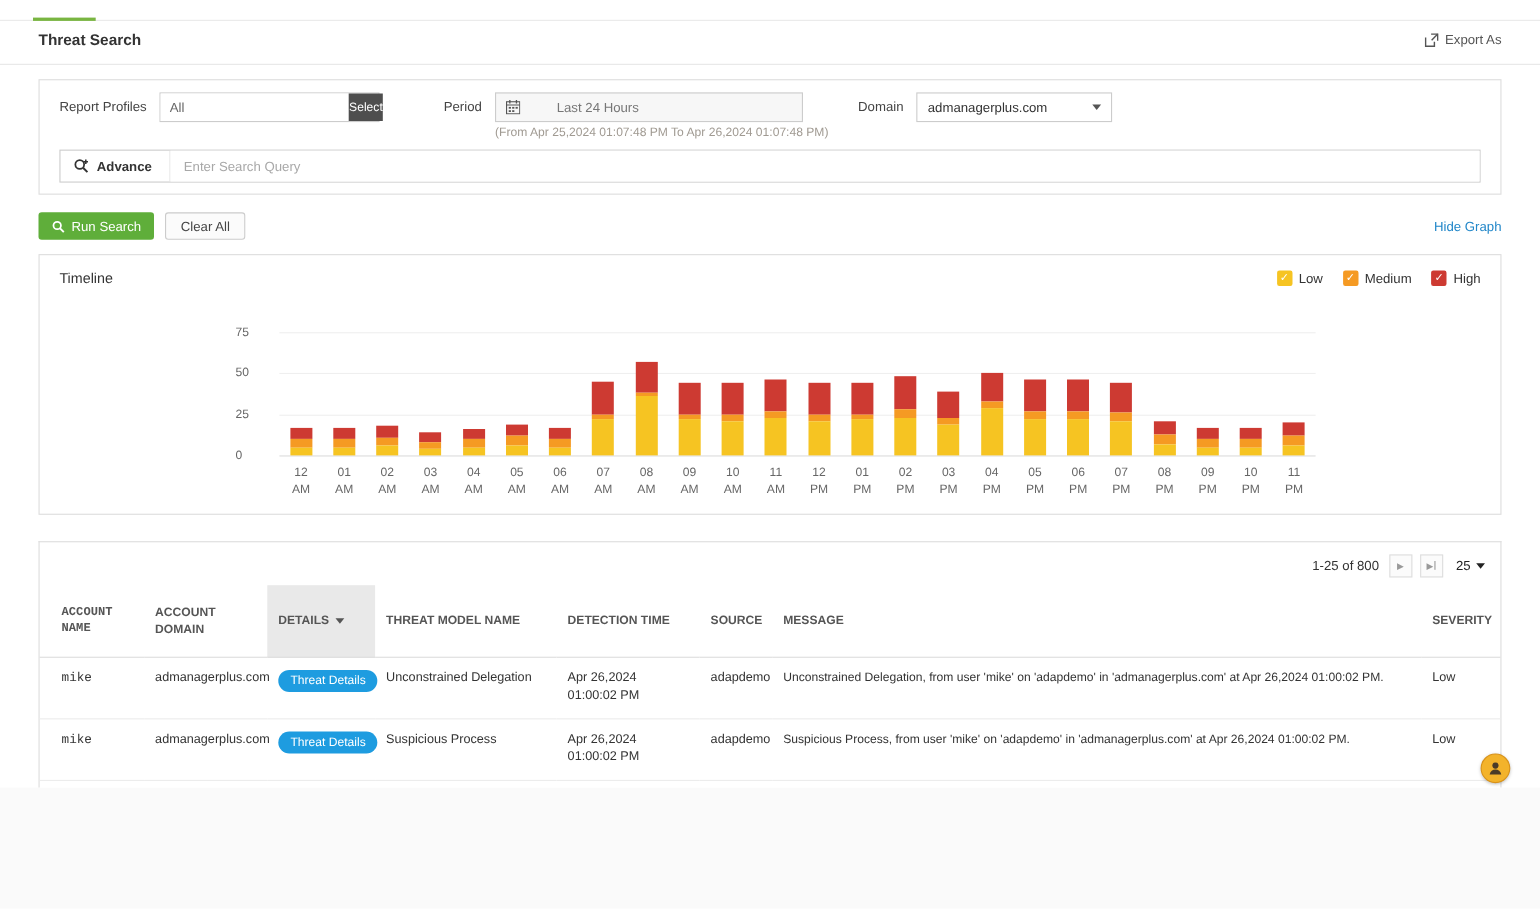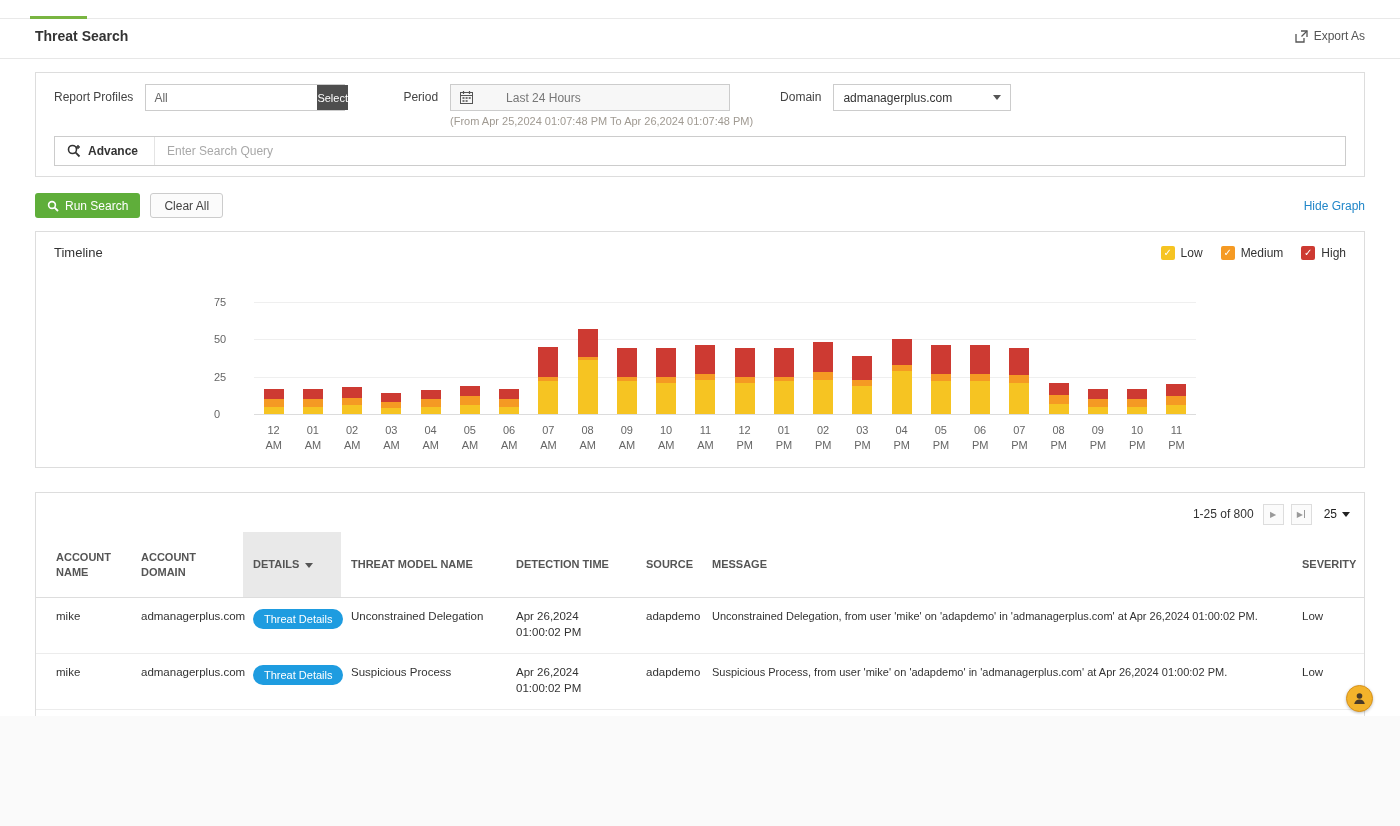--- a/index.html
+++ b/index.html
@@ -72,21 +72,21 @@
   .page-size { display: flex; align-items: center; gap: 5px; font-size: 12px; color: #222; margin-left: 5px; cursor: pointer; }
   .page-size .tri-down { border-top-color: #222; }
 
   table { width: 100%; border-collapse: collapse; table-layout: fixed; }
   col.c-acct { width: 95px; } col.c-dom { width: 112px; } col.c-det { width: 98px; }
   col.c-model { width: 165px; } col.c-time { width: 130px; } col.c-src { width: 66px; }
   col.c-msg { width: auto; } col.c-sev { width: 72px; }
   th { text-align: left; font-size: 11px; color: #555; font-weight: bold; padding: 18px 10px; border-bottom: 1px solid #ddd; vertical-align: middle; line-height: 1.35; }
   th.details-col { background: #e9e9e9; }
   td { font-size: 11.5px; color: #333; padding: 11px 10px 13px; vertical-align: top; border-bottom: 1px solid #ececec; line-height: 1.35; }
-  .first-col { padding-left: 20px; }
+  .first-col { padding-left: 20px; font-family: Liberation Mono, monospace; }
   td.msg-cell { font-size: 11px; white-space: nowrap; overflow: hidden; }
   .btn-details { background: #1e9ce0; color: #fff; font-size: 11px; padding: 4px 11px; border-radius: 11px; border: none; white-space: nowrap; cursor: pointer; font-family: "Liberation Sans", sans-serif; }
   .sort-caret { display: inline-block; width: 0; height: 0; border-left: 4px solid transparent; border-right: 4px solid transparent; border-top: 5px solid #555; margin-left: 6px; vertical-align: middle; }
 
   
   .bot-fab { position: absolute; left: 1346px; top: 685px; width: 27px; height: 27px; border-radius: 50%; background: #f3b32b; border: 1px solid #d8921a; display: flex; align-items: center; justify-content: center; cursor: pointer; box-shadow: 0 1px 3px rgba(0,0,0,.25); }
 
   svg.icon { display: block; }
 </style>
 </head>

